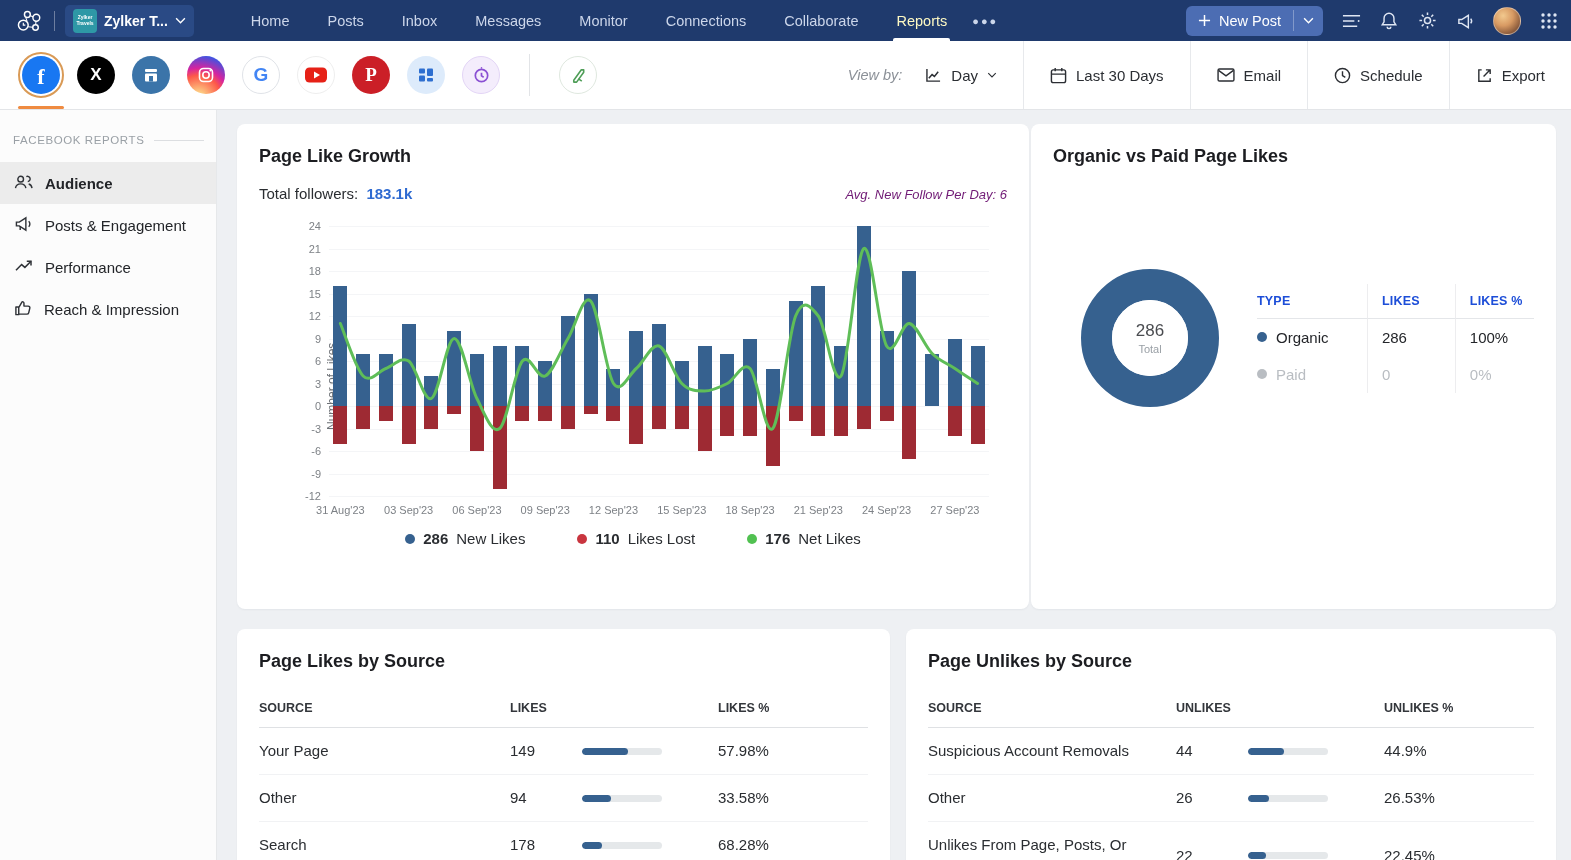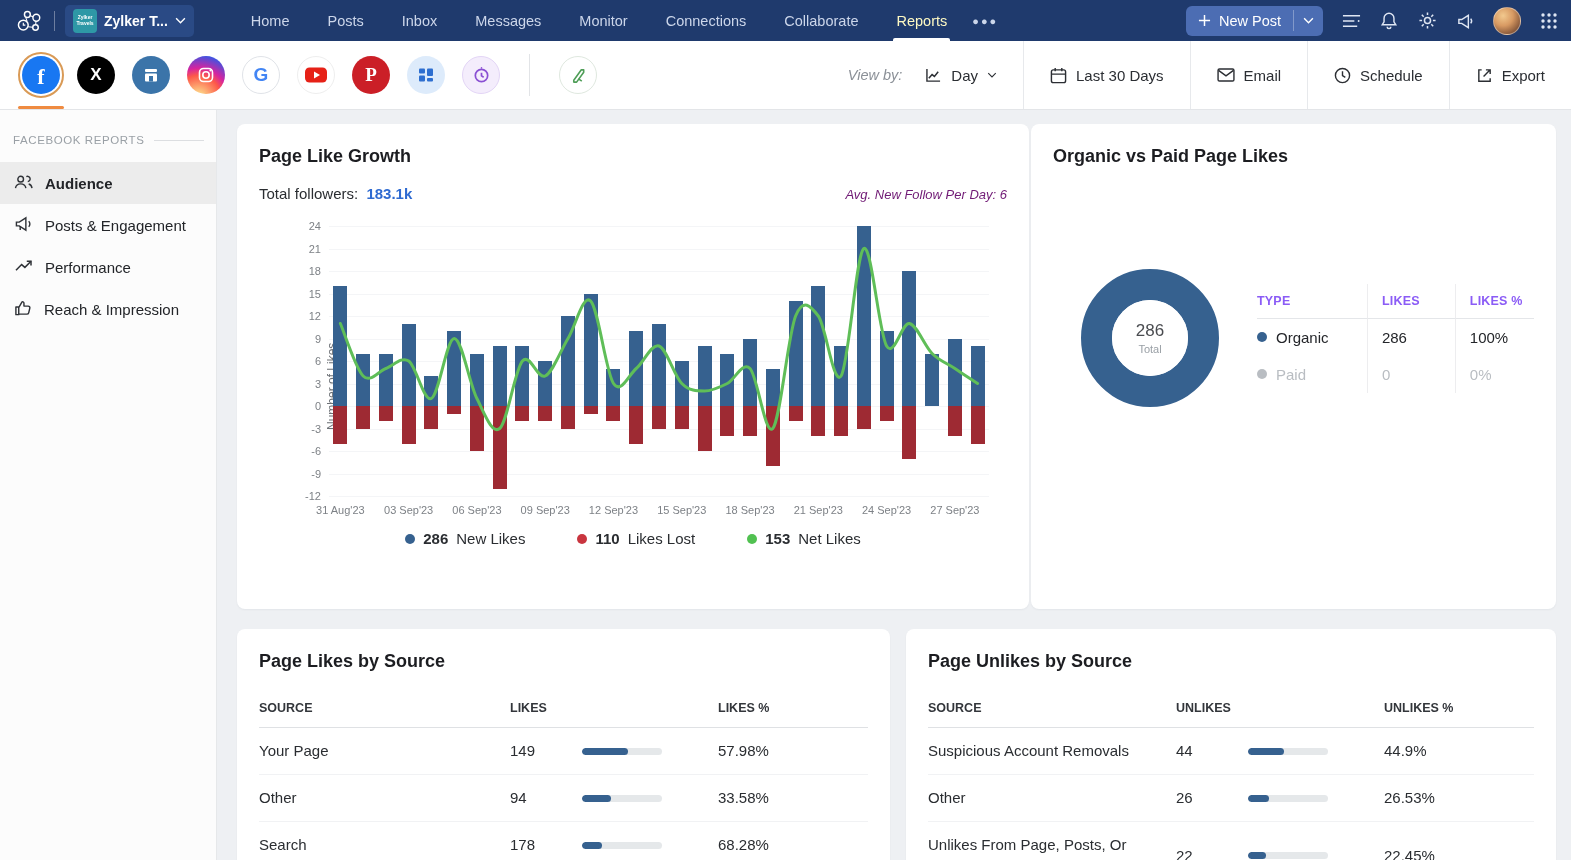--- a/index.html
+++ b/index.html
@@ -76,21 +76,21 @@
   
   .op-content { display:flex; align-items:center; gap:38px; margin-top:102px; padding-left:28px; }
   .donut-wrap { position:relative; width:138px; height:138px; flex:0 0 auto; }
   .donut { width:138px; height:138px; border-radius:50%; }
   .donut-hole { position:absolute; left:31px; top:31px; width:76px; height:76px; background:#fff; border-radius:50%; display:flex; flex-direction:column; align-items:center; justify-content:center; gap:2px; }
   .donut-total { font-size:17px; color:#4a4c50; }
   .donut-cap { font-size:11px; color:#9aa0a6; }
   .op-table { flex:1; max-width:320px; }
   .op-grid { display:grid; grid-template-columns:1.25fr 1fr .9fr; }
   .op-cell { padding:10px 8px 10px 0; font-size:15px; display:flex; align-items:center; gap:9px; }
-  .op-head { font-size:12.5px; font-weight:bold; color:#8b5cf6; letter-spacing:.2px; border-bottom:1px solid #e4e6e9; }
+  .op-head { font-size:12.5px; font-weight:bold; color:#1d4ed8; letter-spacing:.2px; border-bottom:1px solid #e4e6e9; }
   .op-vline { border-left:1px solid #ededef; padding-left:14px; }
   .op-dot { width:10px; height:10px; border-radius:50%; flex:0 0 auto; }
   .op-muted { color:#b9bdc2; }
 
   
   .row2 { display:flex; gap:16px; margin-top:20px; }
   .card-src { padding:22px 22px 0; height:400px; }
   .card-likes-src { width:653px; flex:0 0 auto; }
   .card-unlikes-src { flex:1; min-width:0; }
   .src-grid { display:grid; grid-template-columns:1fr 72px 136px 150px; margin-top:22px; }
@@ -520,21 +520,21 @@
                   <b>286</b>
                   <span>New Likes</span>
                 </div>
                 <div class="leg-item">
                   <span class="leg-dot" style="background: rgb(201, 53, 63);"></span>
                   <b>110</b>
                   <span>Likes Lost</span>
                 </div>
                 <div class="leg-item">
                   <span class="leg-dot" style="background: rgb(81, 193, 81);"></span>
-                  <b>153</b>
+                  <b>176</b>
                   <span>Net Likes</span>
                 </div>
               </div>
           </div>
         </div>
 
         <div class="card card-organic">
           <div class="card-title">Organic vs Paid Page Likes</div>
           <div class="op-content">
             <div class="donut-wrap">

